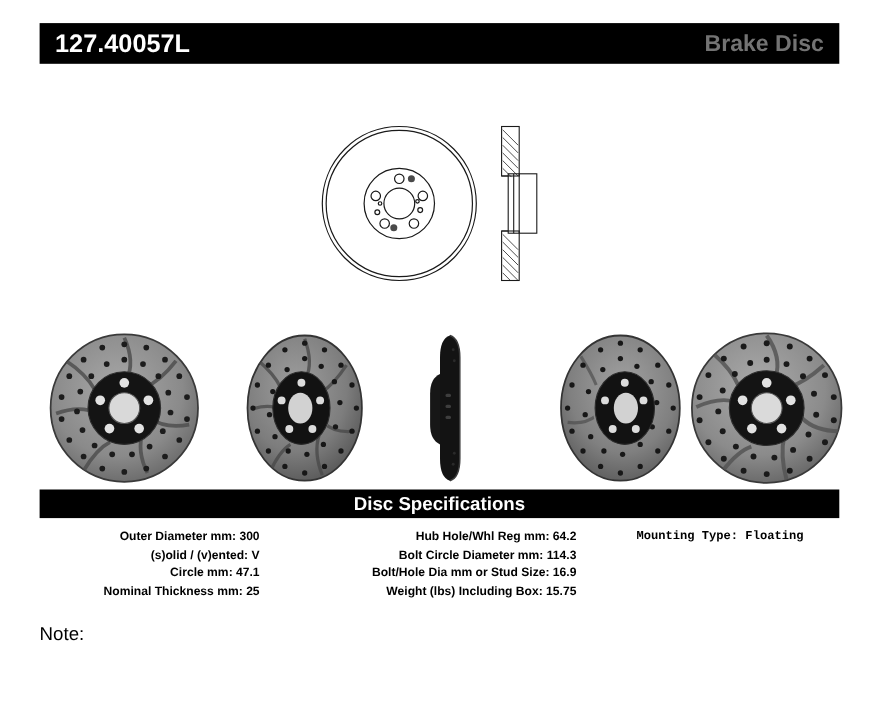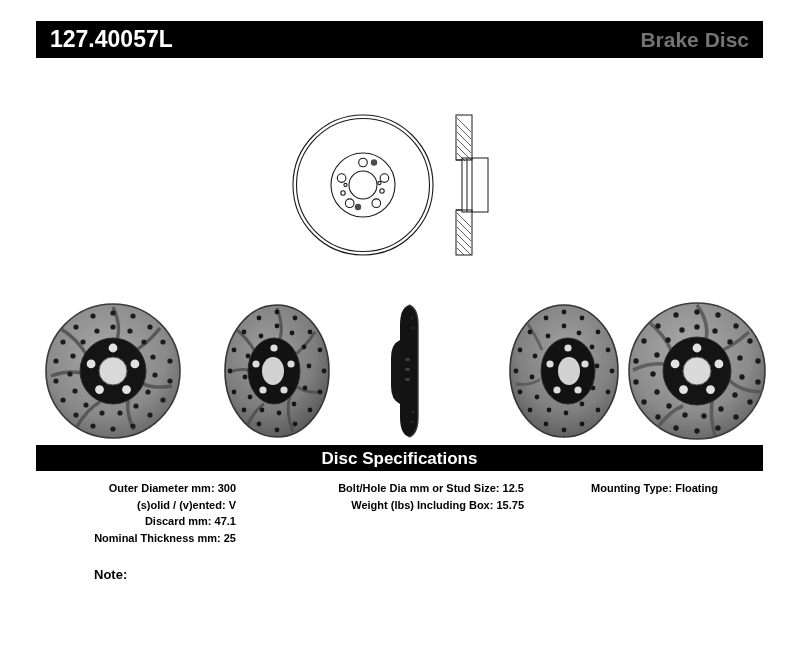--- a/index.html
+++ b/index.html
@@ -96,21 +96,21 @@
   }
   .spec-columns {
     display: flex;
     padding-top: 9px;
   }
   .spec-col {
     box-sizing: border-box;
   }
   .spec-col-left  { width: 218px; }
   .spec-col-mid   { width: 292px; }
-  .spec-col-right { width: 217px; }
+  .spec-col-right { width: 217px; font-family: Liberation Mono, monospace; }
 
   .spec-row {
     font-size: 11px;
     font-weight: bold;
     line-height: 16.6px;
     white-space: nowrap;
   }
   .spec-col-left .spec-row  { text-align: right; padding-right: 18px; }
   .spec-col-mid .spec-row   { text-align: right; padding-right: 22px; }
   .spec-col-right .spec-row { text-align: center; }
@@ -120,23 +120,22 @@
   
   .note-area {
     position: absolute;
     left: 36px;
     top: 567px;
     width: 727px;
     display: flex;
     align-items: baseline;
   }
   .note-label {
-    font-size: 13px;
-    font-weight: bold;
-    margin-left: 58px;
+    font-size: 17px;
+    font-weight: normal;
   }
   .note-value {
     font-size: 12px;
     font-weight: bold;
     margin-left: 6px;
   }
 </style>
 </head>
 <body>
 
@@ -518,33 +517,41 @@
     <div class="spec-col spec-col-left">
       <div class="spec-row">
         <span>Outer Diameter mm:</span>
         <span class="spec-value">300</span>
       </div>
       <div class="spec-row">
         <span>(s)olid / (v)ented:</span>
         <span class="spec-value">V</span>
       </div>
       <div class="spec-row">
-        <span>Discard mm:</span>
+        <span>Circle mm:</span>
         <span class="spec-value">47.1</span>
       </div>
       <div class="spec-row">
         <span>Nominal Thickness mm:</span>
         <span class="spec-value">25</span>
       </div>
     </div>
 
     <div class="spec-col spec-col-mid">
       <div class="spec-row">
+        <span>Hub Hole/Whl Reg mm:</span>
+        <span class="spec-value">64.2</span>
+      </div>
+      <div class="spec-row">
+        <span>Bolt Circle Diameter mm:</span>
+        <span class="spec-value">114.3</span>
+      </div>
+      <div class="spec-row">
         <span>Bolt/Hole Dia mm or Stud Size:</span>
-        <span class="spec-value">12.5</span>
+        <span class="spec-value">16.9</span>
       </div>
       <div class="spec-row">
         <span>Weight (lbs) Including Box:</span>
         <span class="spec-value">15.75</span>
       </div>
     </div>
 
     <div class="spec-col spec-col-right">
       <div class="spec-row">
         <span>Mounting Type:</span>

